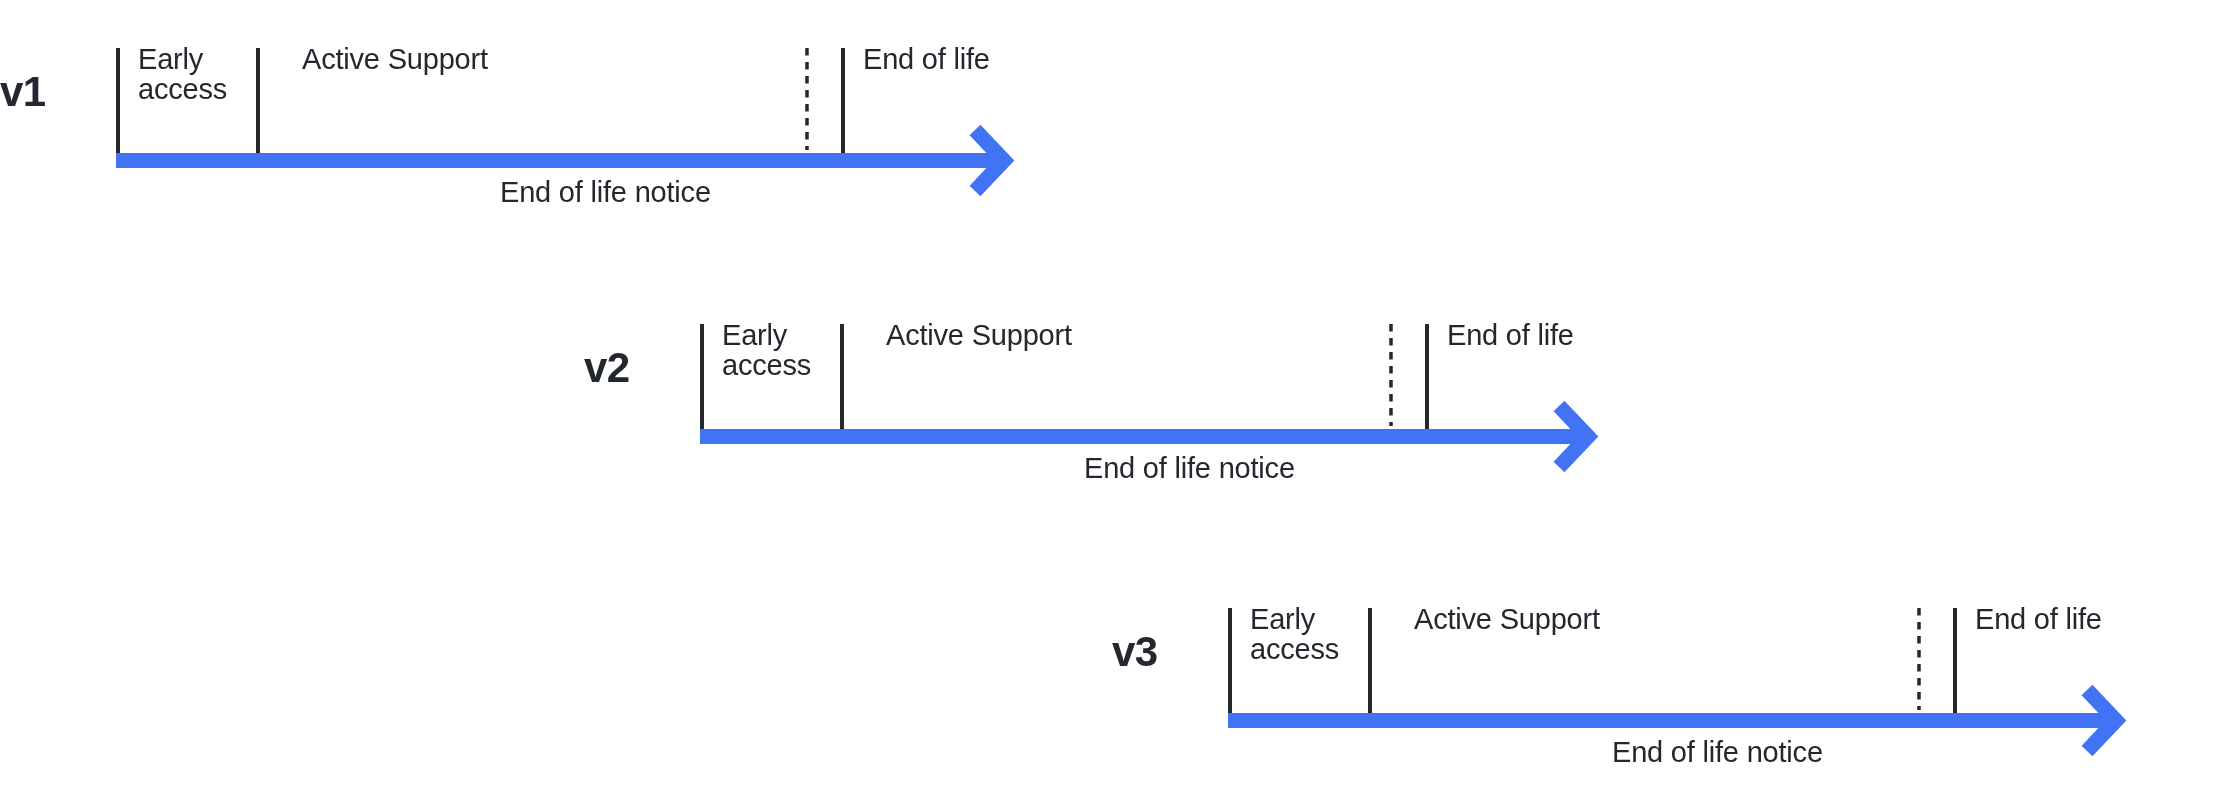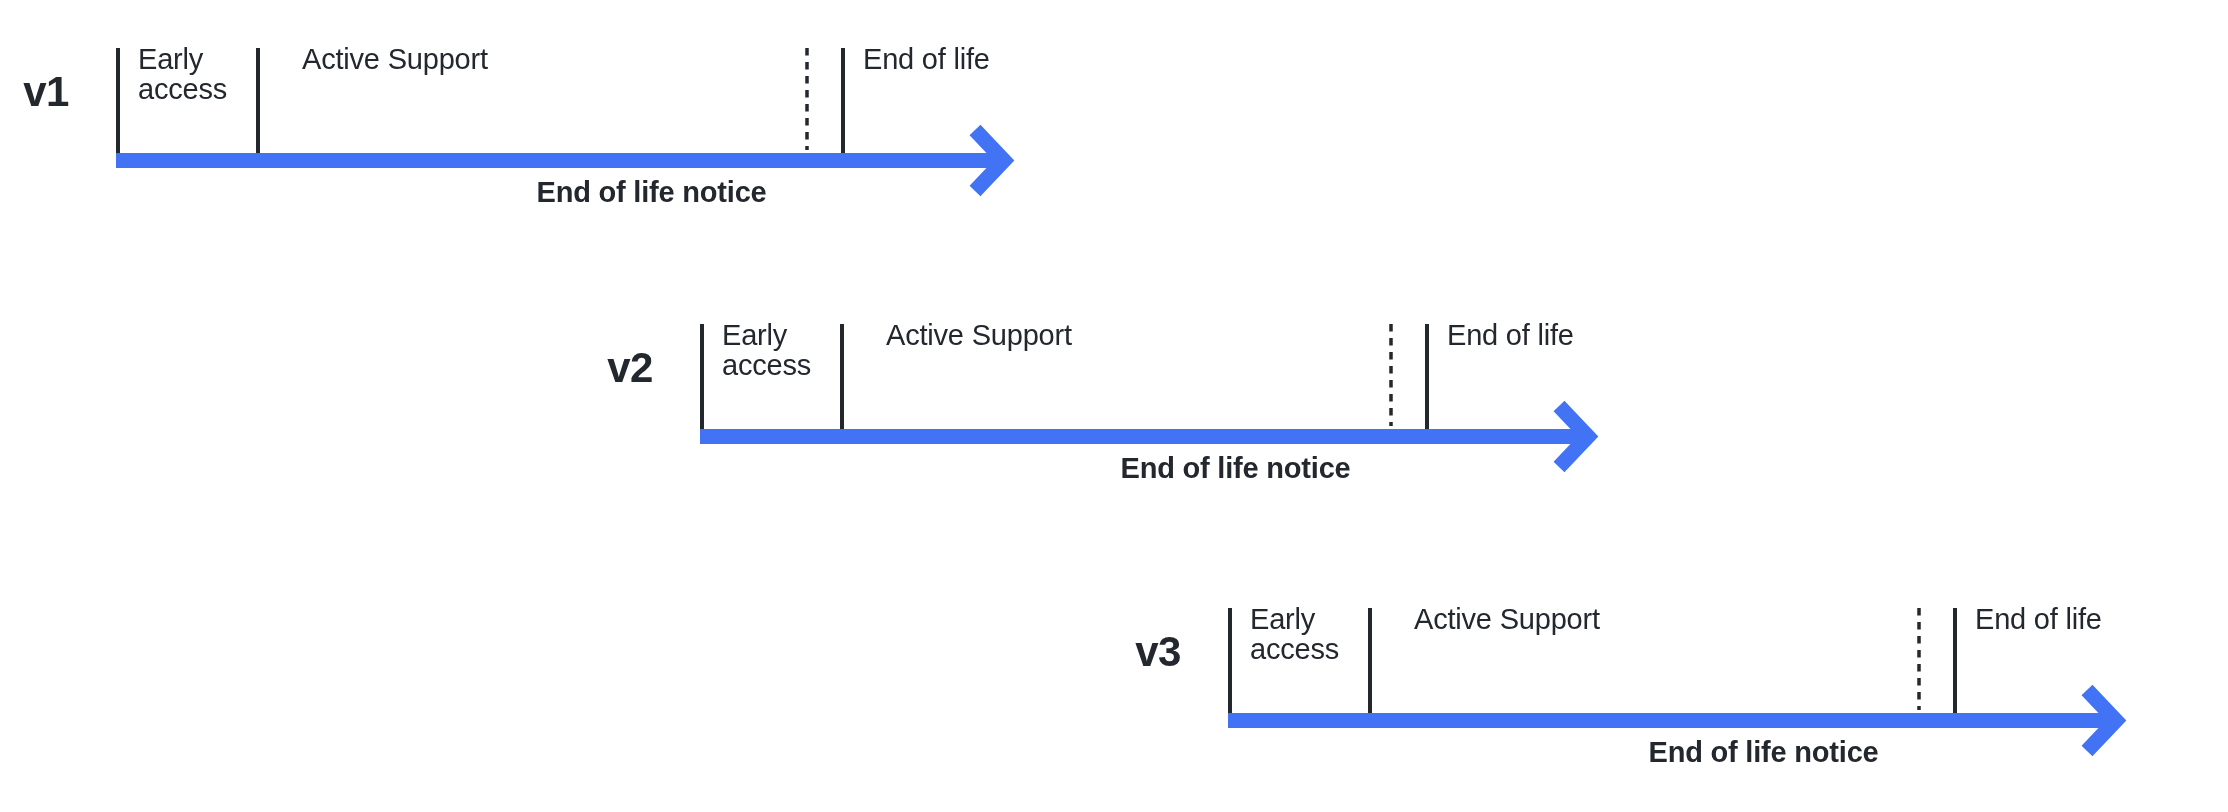--- a/index.html
+++ b/index.html
@@ -34,21 +34,21 @@
   }
   .tick   { stroke: var(--ink); stroke-width: 4; }
   .dashed { stroke: var(--ink); stroke-width: 3.5; stroke-dasharray: 7.5 6.5; }
   .bar    { stroke: var(--accent); stroke-width: 15; }
   .chev   { stroke: var(--accent); stroke-width: 15; fill: none; stroke-linejoin: miter; }
 
   .version {
     position: absolute;
     left: 0; top: 70px;
     width: 92px;
-    text-align: center;
+    text-align: left;
     font-size: 42px;
     line-height: 44px;
     font-weight: bold;
     color: var(--ink);
     letter-spacing: -0.5px;
     white-space: nowrap;
   }
   .phase-label {
     position: absolute;
     top: 44px;
@@ -60,24 +60,24 @@
     white-space: pre-line;
   }
   .early  { left: 138px; }
   .active { left: 278px; margin-left: 24px; }
   .eol    { left: 863px; }
   .notice {
     position: absolute;
     top: 177px;
     left: 500px;
     width: 303px;
-    text-align: center;
+    text-align: left;
     font-size: 29px;
     line-height: 30px;
-    font-weight: bold;
+    font-weight: normal;
     color: var(--ink);
     letter-spacing: -0.2px;
     white-space: nowrap;
   }
 </style>
 </head>
 <body>
 
 <div class="canvas">
 

